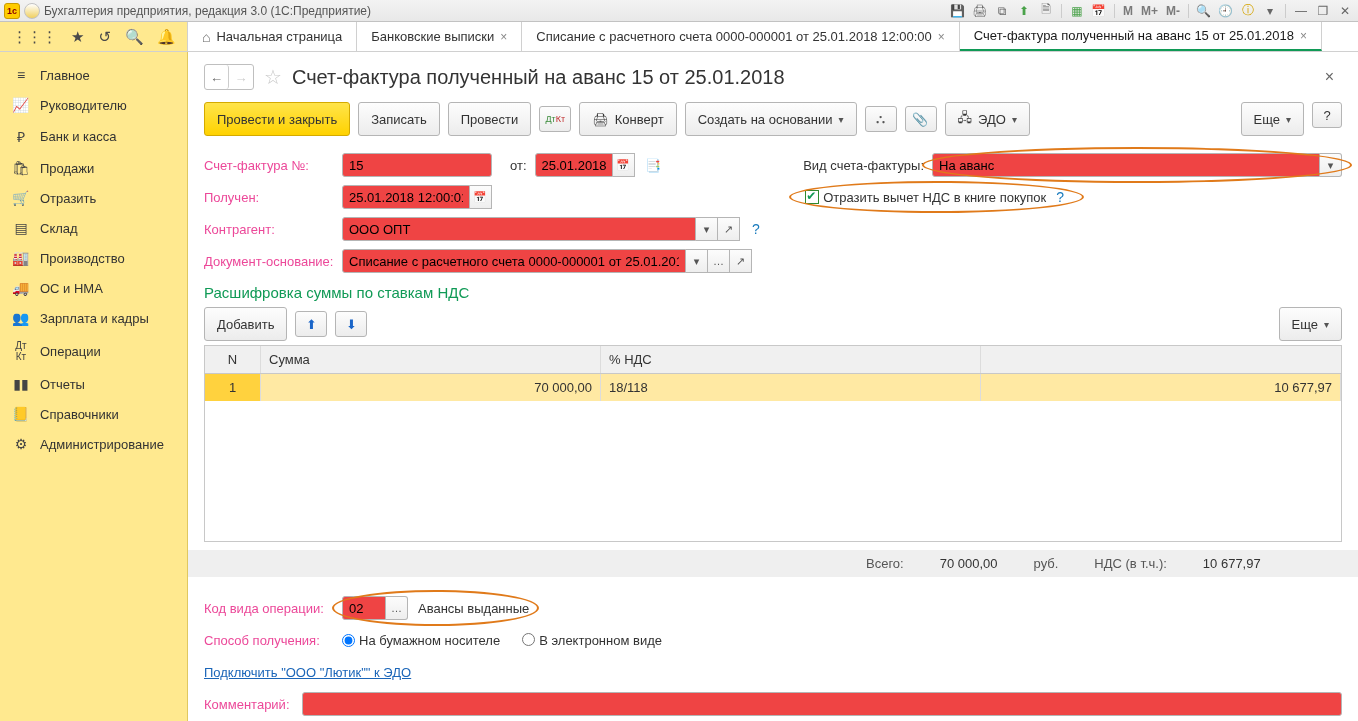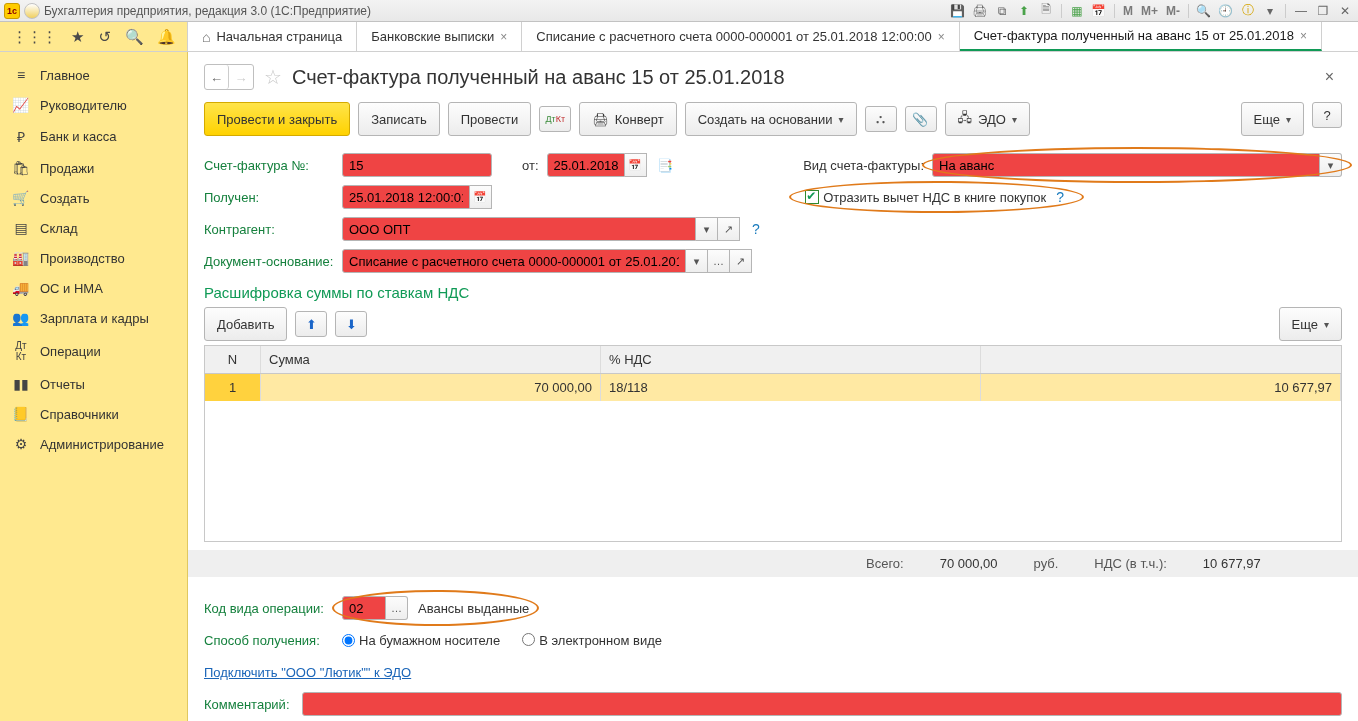--- a/index.html
+++ b/index.html
@@ -37,21 +37,21 @@
   .formbar{display:flex;gap:8px;padding:6px 16px;align-items:center;flex-wrap:wrap}
   .btn{height:26px;border:1px solid #b5b5b5;border-radius:3px;background:linear-gradient(#fdfdfd,#ececec);padding:16px 12px;display:flex;align-items:center;gap:6px;font-size:13px;color:#333;cursor:pointer}
   .btn.yellow{background:linear-gradient(#ffe44a,#ffd200);border-color:#d4aa00;font-weight:normal}
   .btn .caret{font-size:10px;color:#555}
   .btn.square{padding:0;width:30px;justify-content:center}
   .iconbtn{width:32px;height:26px;border:1px solid #b5b5b5;border-radius:3px;background:linear-gradient(#fdfdfd,#ececec);display:flex;align-items:center;justify-content:center;cursor:pointer;font-size:13px;color:#555}
   .formbar .right{margin-left:auto;display:flex;gap:8px}
   
   .formarea{padding:4px 16px 0;overflow:auto;flex:1}
   .frow{display:flex;align-items:center;gap:8px;margin:6px 0;min-height:26px}
-  .lbl{width:130px;color:#15803d}
+  .lbl{width:130px;color:#ec4899}
   .inp{height:24px;border:1px solid #b5b5b5;border-radius:3px;padding:0 6px;font-size:13px;background:#ef4444}
   .inpwrap{display:flex;align-items:center}
   .calbtn,.ddbtn,.dotbtn,.extbtn{width:22px;height:24px;border:1px solid #b5b5b5;border-left:none;background:linear-gradient(#fcfcfc,#eee);display:flex;align-items:center;justify-content:center;font-size:11px;color:#555;cursor:pointer}
   .qlink{color:#1a7bbd;font-size:14px;padding:0 4px}
   .greentitle{color:#109a56;font-size:15px;margin:10px 0 6px}
   
   .oval{position:relative}
   .oval::after{content:"";position:absolute;border:2px solid #e07a1a;border-radius:50%;left:-10px;right:-10px;top:-6px;bottom:-6px;pointer-events:none}
   
   .tblbar{display:flex;gap:8px;margin:4px 0;align-items:center}
@@ -148,21 +148,21 @@
     <div class="navitem">
         <span class="icn">₽</span>
         <span>Банк и касса</span>
       </div>
     <div class="navitem">
         <span class="icn">🛍</span>
         <span>Продажи</span>
       </div>
     <div class="navitem">
         <span class="icn">🛒</span>
-        <span>Создать</span>
+        <span>Отразить</span>
       </div>
     <div class="navitem">
         <span class="icn">▤</span>
         <span>Склад</span>
       </div>
     <div class="navitem">
         <span class="icn">🏭</span>
         <span>Производство</span>
       </div>
     <div class="navitem">
@@ -240,21 +240,21 @@
             <span>?</span>
           </div>
       </div>
     </div>
 
     <div class="formarea">
 
       <div class="frow">
         <span class="lbl">Счет-фактура №:</span>
         <input class="inp" style="width: 150px;" value="15">
-        <span style="margin-left:22px">от:</span>
+        <span style="margin-left:10px">от:</span>
         <div class="inpwrap">
           <input class="inp" style="width: 78px; border-radius: 3px 0px 0px 3px;" value="25.01.2018">
           <div class="calbtn">📅</div>
         </div>
         <span class="iconbtn" style="border:none;background:none;width:22px;color:#3a8a3a">📑</span>
         <span style="flex:1"></span>
         <span>Вид счета-фактуры:</span>
         <div class="inpwrap oval" style="min-width:90px">
           <input class="inp" style="width: 388px; border-radius: 3px 0px 0px 3px;" value="На аванс">
           <div class="ddbtn" style="border-radius:0 3px 3px 0">▾</div>

